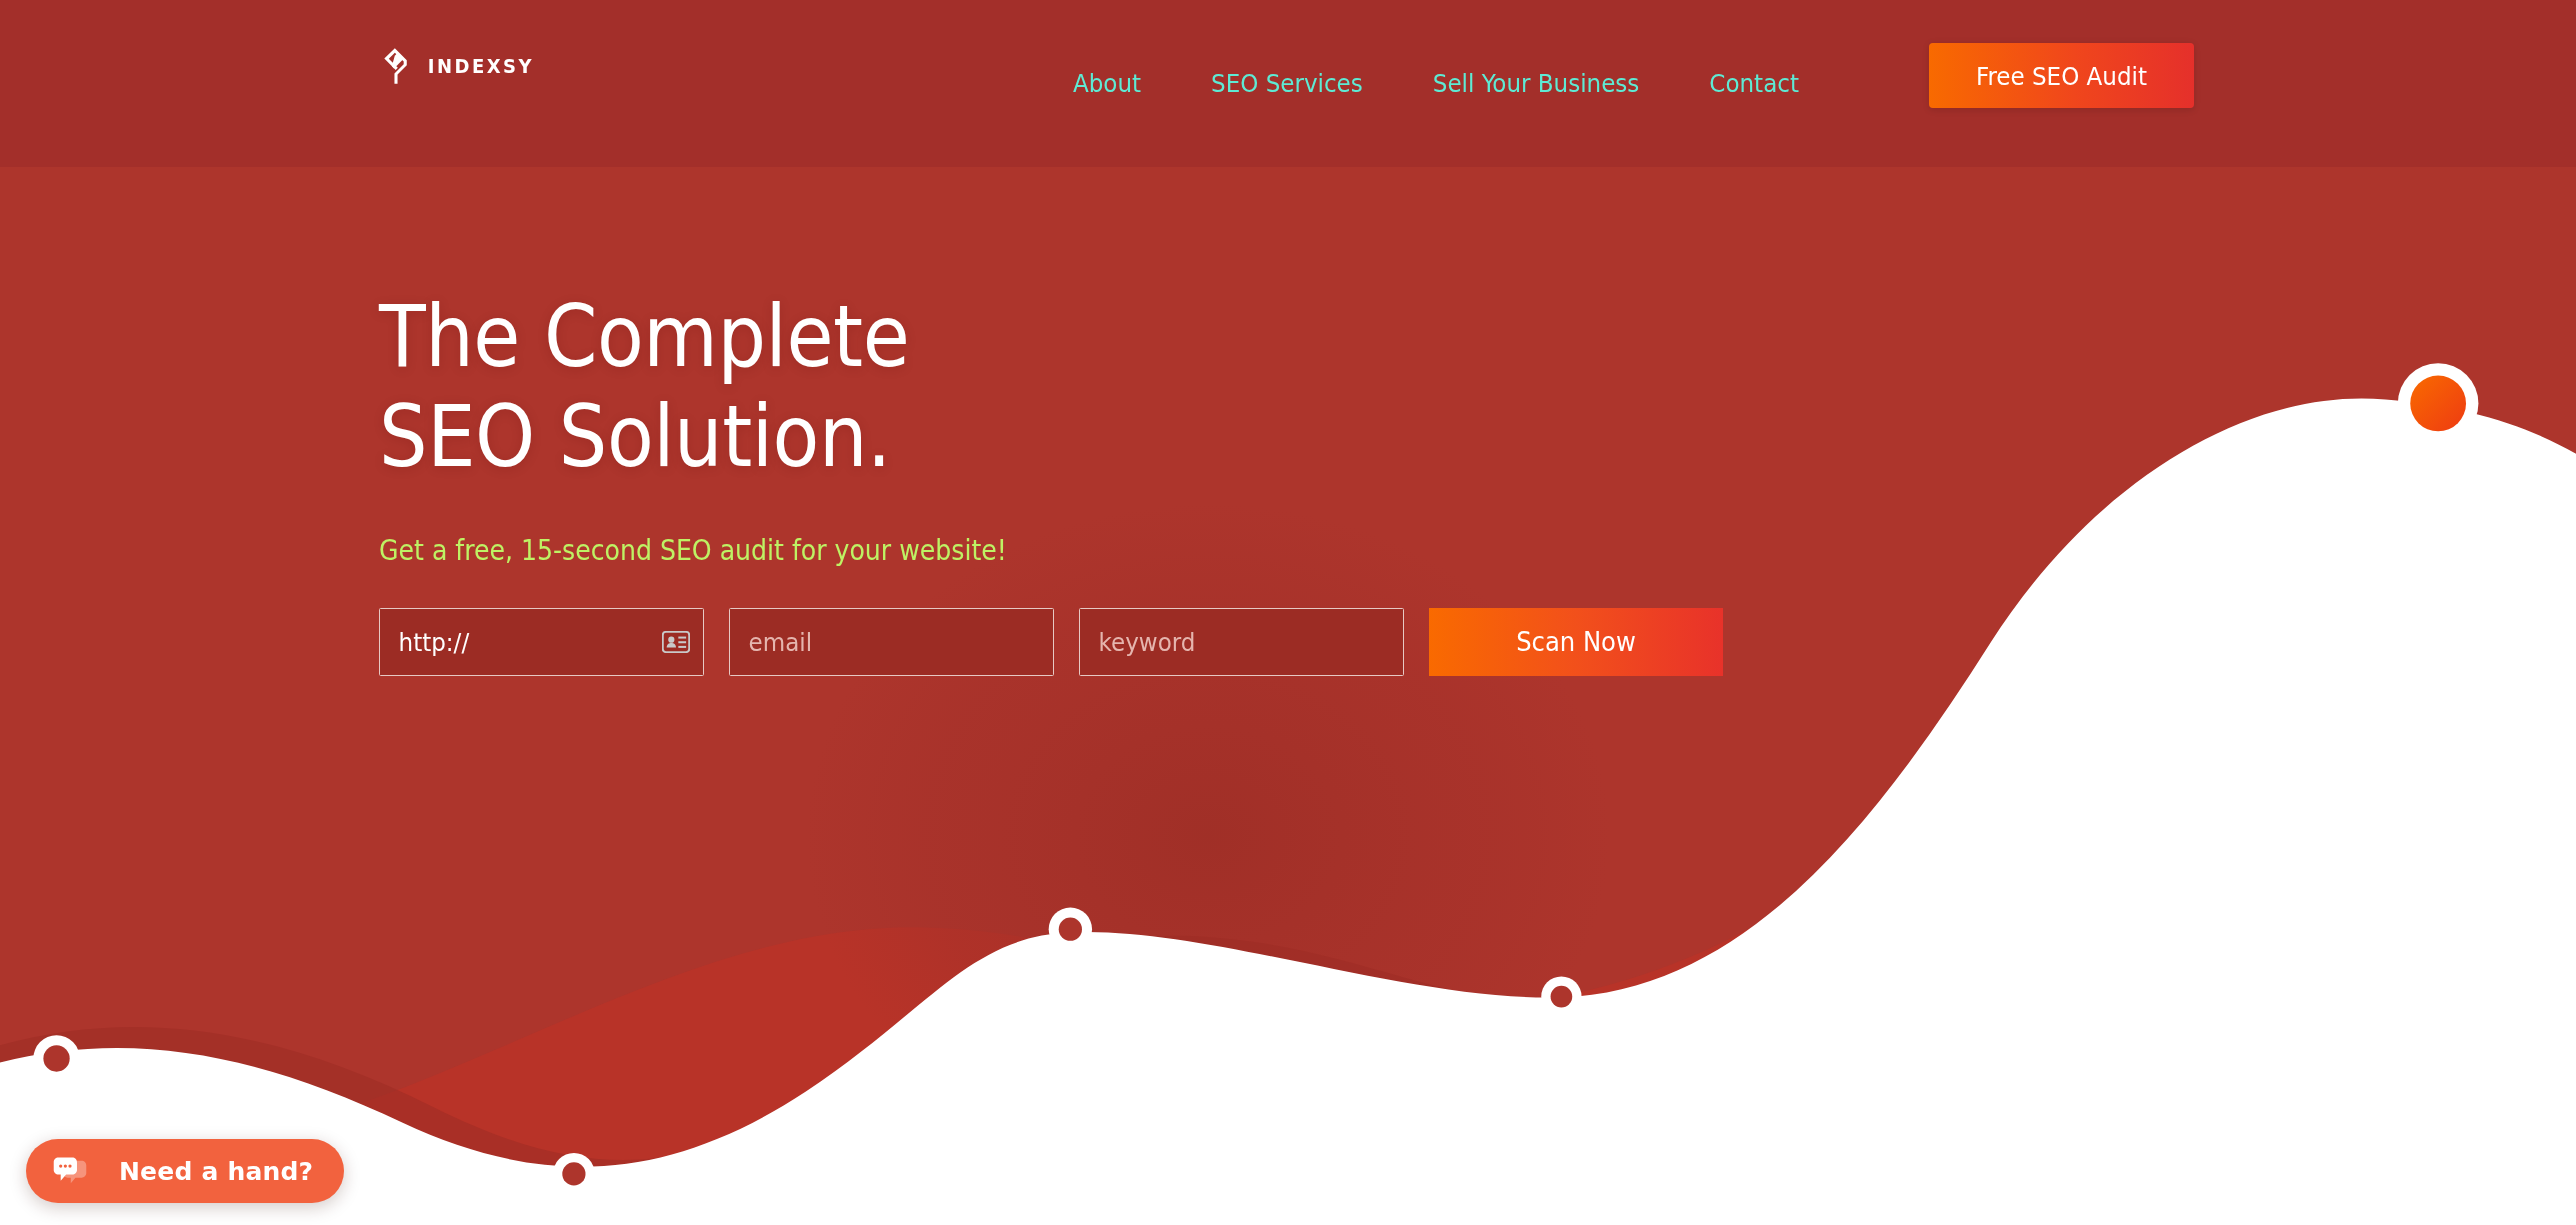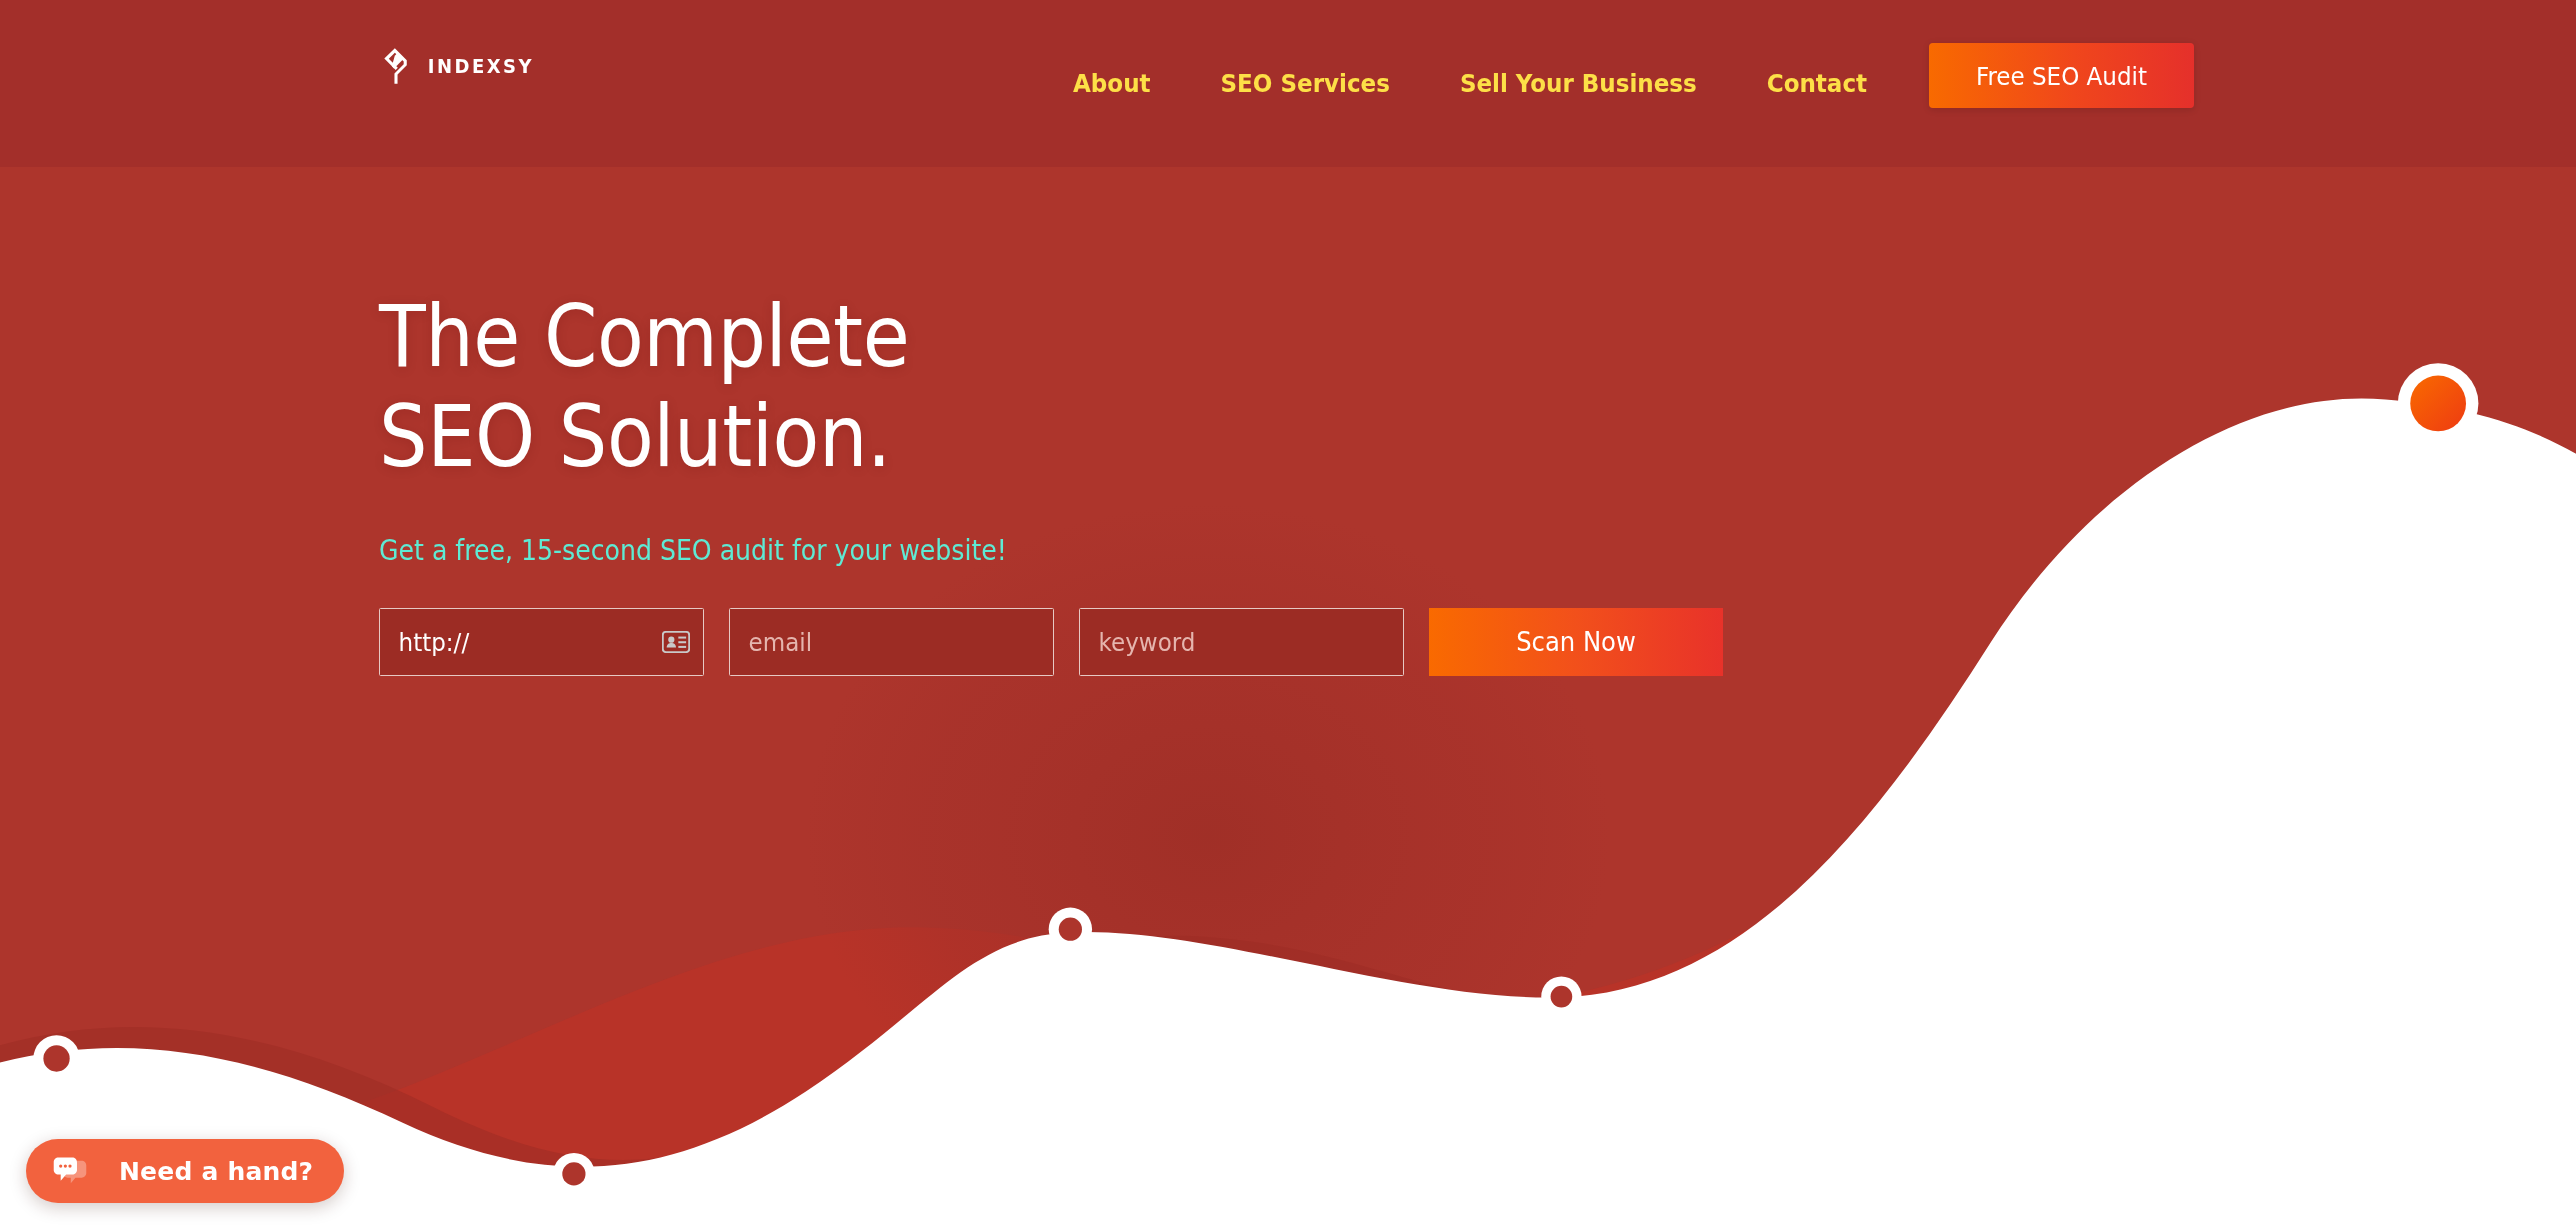--- a/index.html
+++ b/index.html
@@ -28,21 +28,21 @@
     display:flex; align-items:center; gap:14.7px;
     cursor:pointer;
   }
   #brand-mark { width:34px; height:40px; display:block; }
   #brand-name {
     color:#FFFFFF; font-size:20px; letter-spacing:2.5px; font-weight:700;
     line-height:1; white-space:nowrap;
   }
   #nav { position:absolute; left:1038px; top:0; height:167px; display:flex; align-items:center; gap:0; }
   .nav-link {
-    color:#fde047; font-size:25.6px; font-weight:700; text-decoration:none;
+    color:#5eead4; font-size:25.6px; font-weight:400; text-decoration:none;
     white-space:nowrap; padding:0 35px; line-height:1; cursor:pointer;
   }
   #cta-audit {
     position:absolute; left:1929px; top:43px;
     width:265px; height:65px;
     background:linear-gradient(90deg,#F86A00 0%,#F0461C 55%,#E5302B 100%);
     border:none; border-radius:3.9px;
     color:#FFFFFF; font-size:25.6px; font-weight:400;
     font-family:inherit; cursor:pointer;
     display:flex; align-items:center; justify-content:center;
@@ -51,21 +51,21 @@
 
   
   #hero { position:absolute; left:379px; top:287px; z-index:4; }
   #headline {
     color:#FFFFFF; font-size:85px; font-weight:400; line-height:1.18;
     letter-spacing:-0.4px; white-space:pre-line;
     text-shadow:0 1.5px 11px rgba(90,12,8,.18);
   }
   #subheadline {
     margin-top:45px;
-    color:#5eead4; font-size:28px; font-weight:400; line-height:1.3;
+    color:#bef264; font-size:28px; font-weight:400; line-height:1.3;
     white-space:nowrap;
   }
 
   
   #scan-form {
     margin-top:39px; display:flex; align-items:flex-start; gap:8px;
   }
   .field-wrap { position:relative; }
   .field {
     height:68px; background:#9C2C24;

